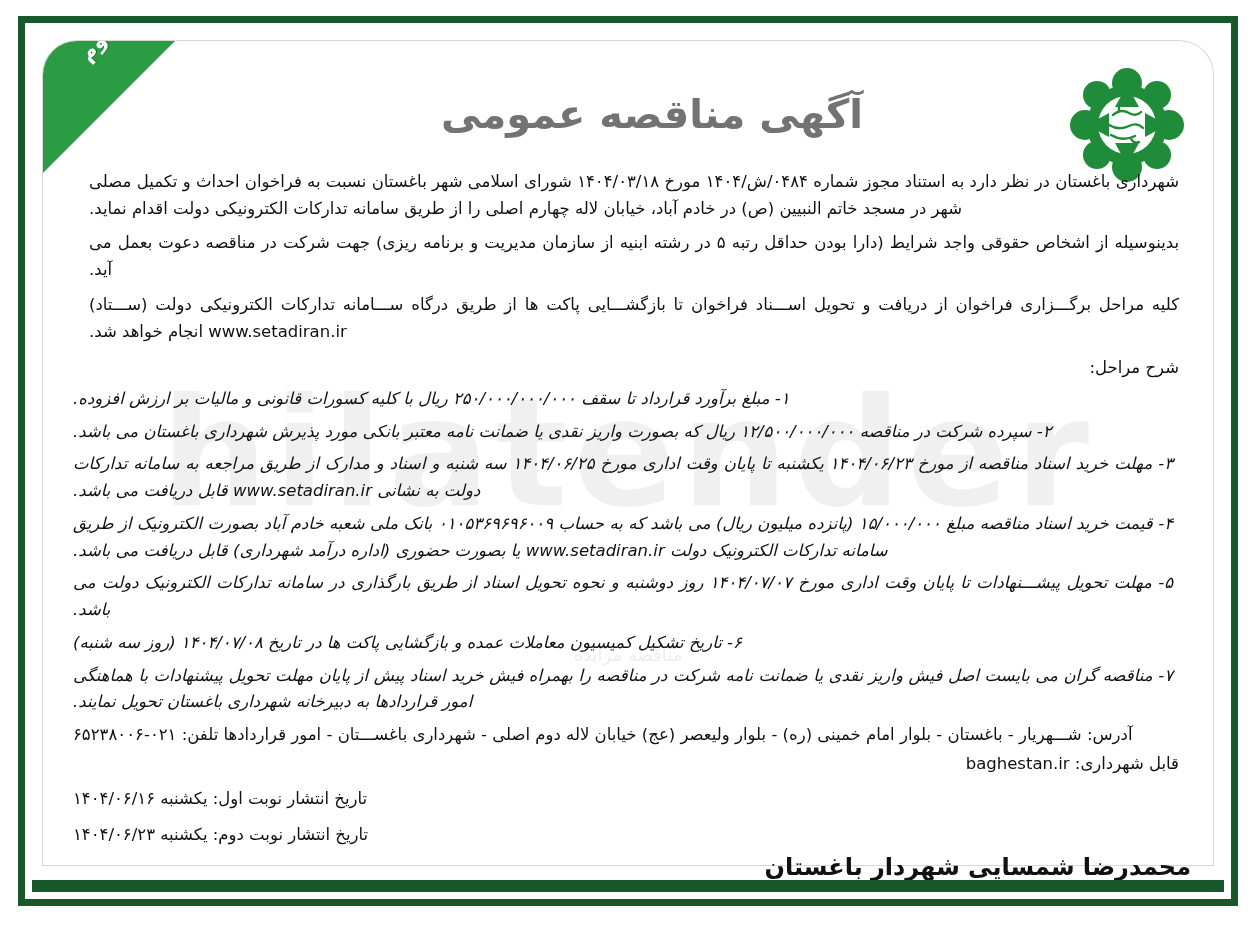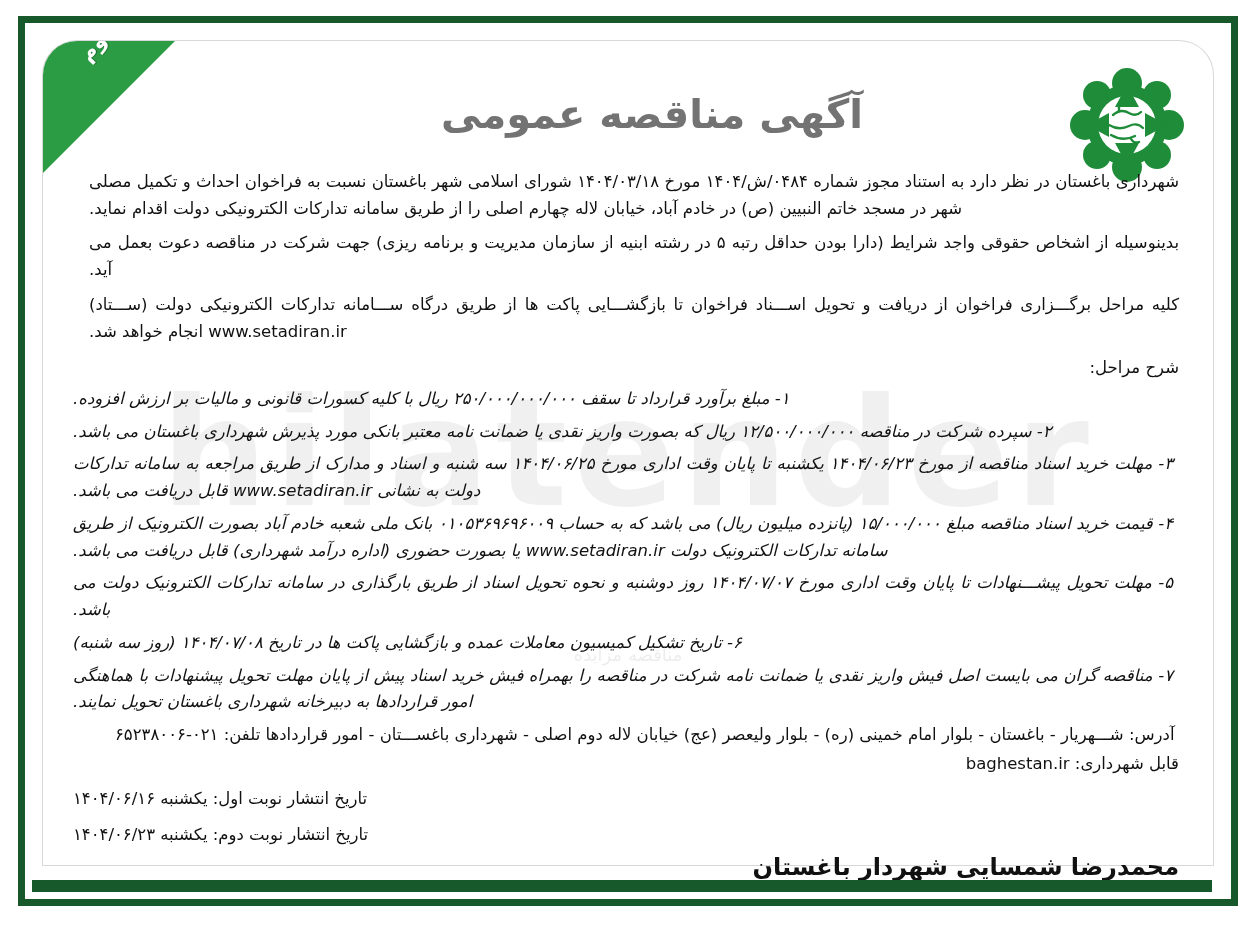--- a/index.html
+++ b/index.html
@@ -163,38 +163,37 @@
     direction: ltr;
     unicode-bidi: isolate;
     display: inline-block;
     text-align: right;
   }
 
   #address-block {
     margin-top: 6px;
     text-align: justify;
     text-align-last: left;
-    margin-left: 42px;
   }
   #site-line {
     text-align: right;
     margin-top: 2px;
   }
   .pub-line {
     text-align: left;
     margin-top: 9px;
     font-size: 16.5px;
     direction: rtl;
   }
 
   
   #signature-bar {
     position: absolute;
     left: 0;
-    right: 12px;
+    right: 0;
     bottom: 0;
     height: 62px;
     z-index: 6;
     text-align: center;
   }
   #signature-name {
     position: absolute;
     right: 40px;
     bottom: 18px;
     font-size: 24px;

